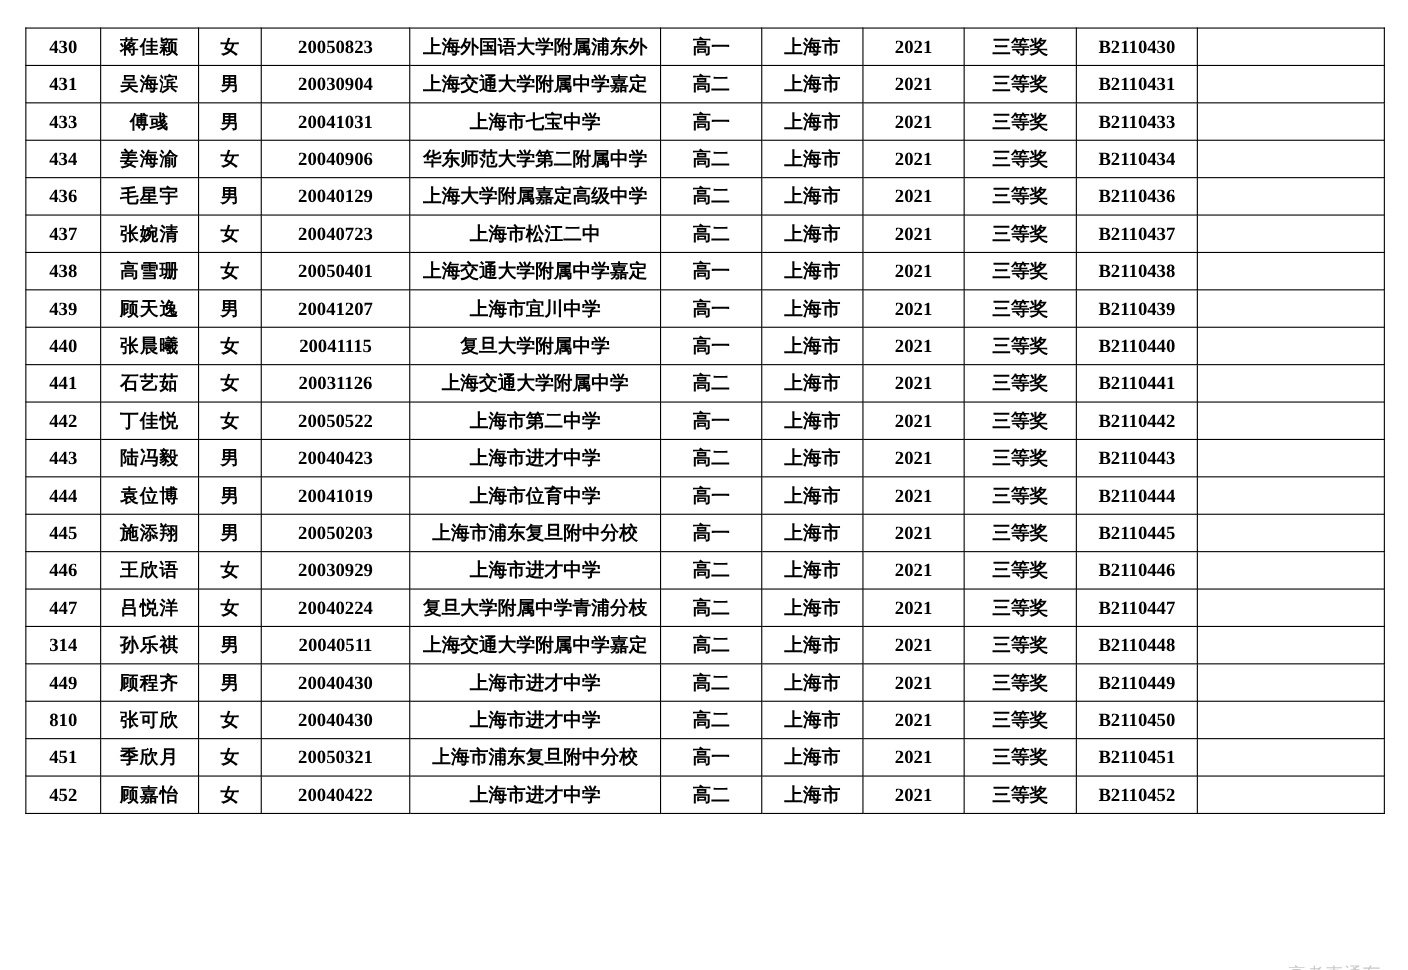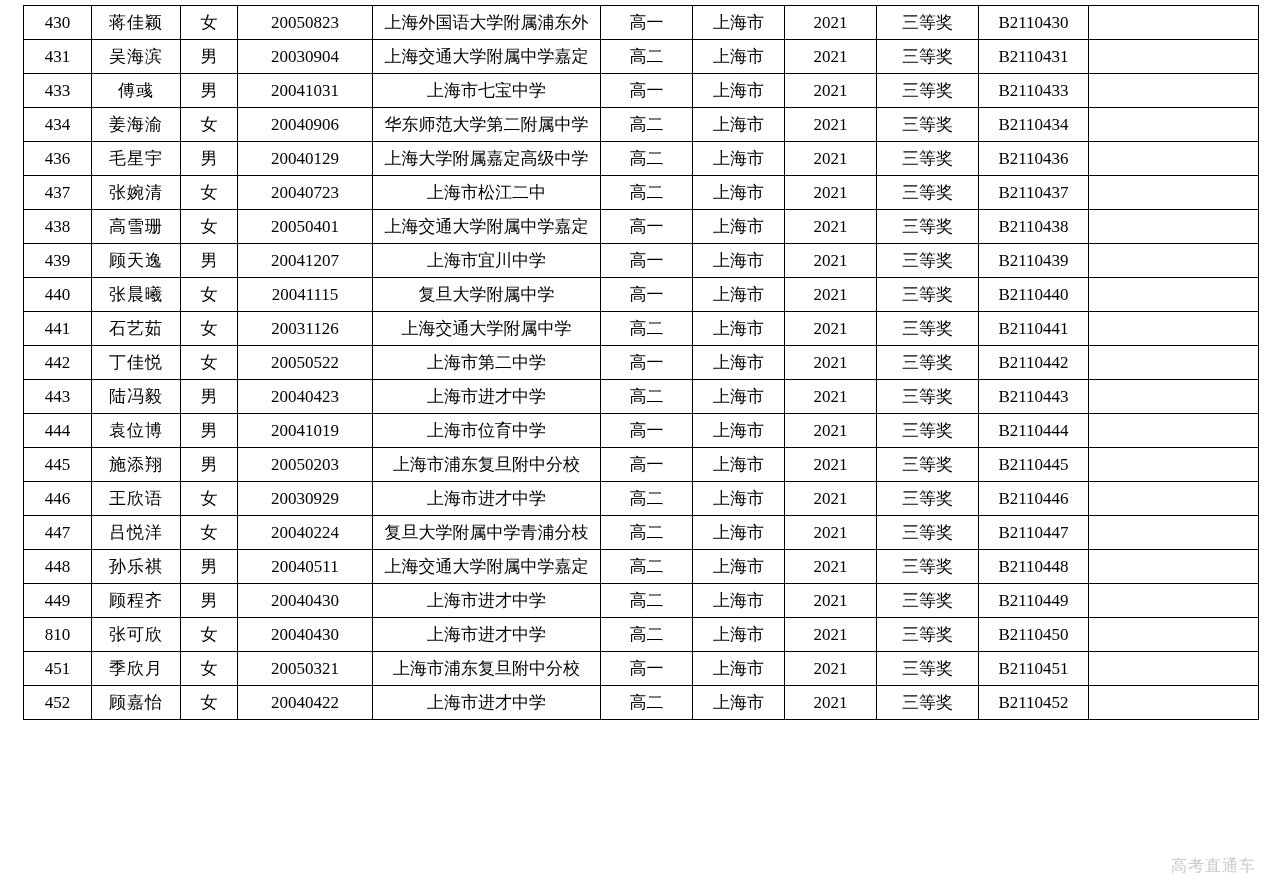--- a/index.html
+++ b/index.html
@@ -18,22 +18,23 @@
   .page {
     position: relative;
     width: 1280px;
     height: 882px;
     box-sizing: border-box;
   }
   table.award-table {
     border-collapse: collapse;
     table-layout: fixed;
     margin-left: 23px;
-    margin-top: 5px;
+    margin-top: 25px;
     width: 1235px;
+    font-weight: bold;
   }
   table.award-table td {
     border: 1px solid #000000;
     height: 33px;
     padding: 0 2px;
     text-align: center;
     vertical-align: middle;
     font-size: 17px;
     line-height: 18px;
     white-space: nowrap;
@@ -294,21 +295,21 @@
           <td class="id">20040224</td>
           <td class="school">复旦大学附属中学青浦分枝</td>
           <td class="grade">高二</td>
           <td class="region">上海市</td>
           <td class="year">2021</td>
           <td class="award">三等奖</td>
           <td class="code">B2110447</td>
           <td class="blank"></td>
         </tr>
         <tr>
-          <td class="index">448</td>
+          <td class="index">314</td>
           <td class="name">孙乐祺</td>
           <td class="gender">男</td>
           <td class="id">20040511</td>
           <td class="school">上海交通大学附属中学嘉定</td>
           <td class="grade">高二</td>
           <td class="region">上海市</td>
           <td class="year">2021</td>
           <td class="award">三等奖</td>
           <td class="code">B2110448</td>
           <td class="blank"></td>

